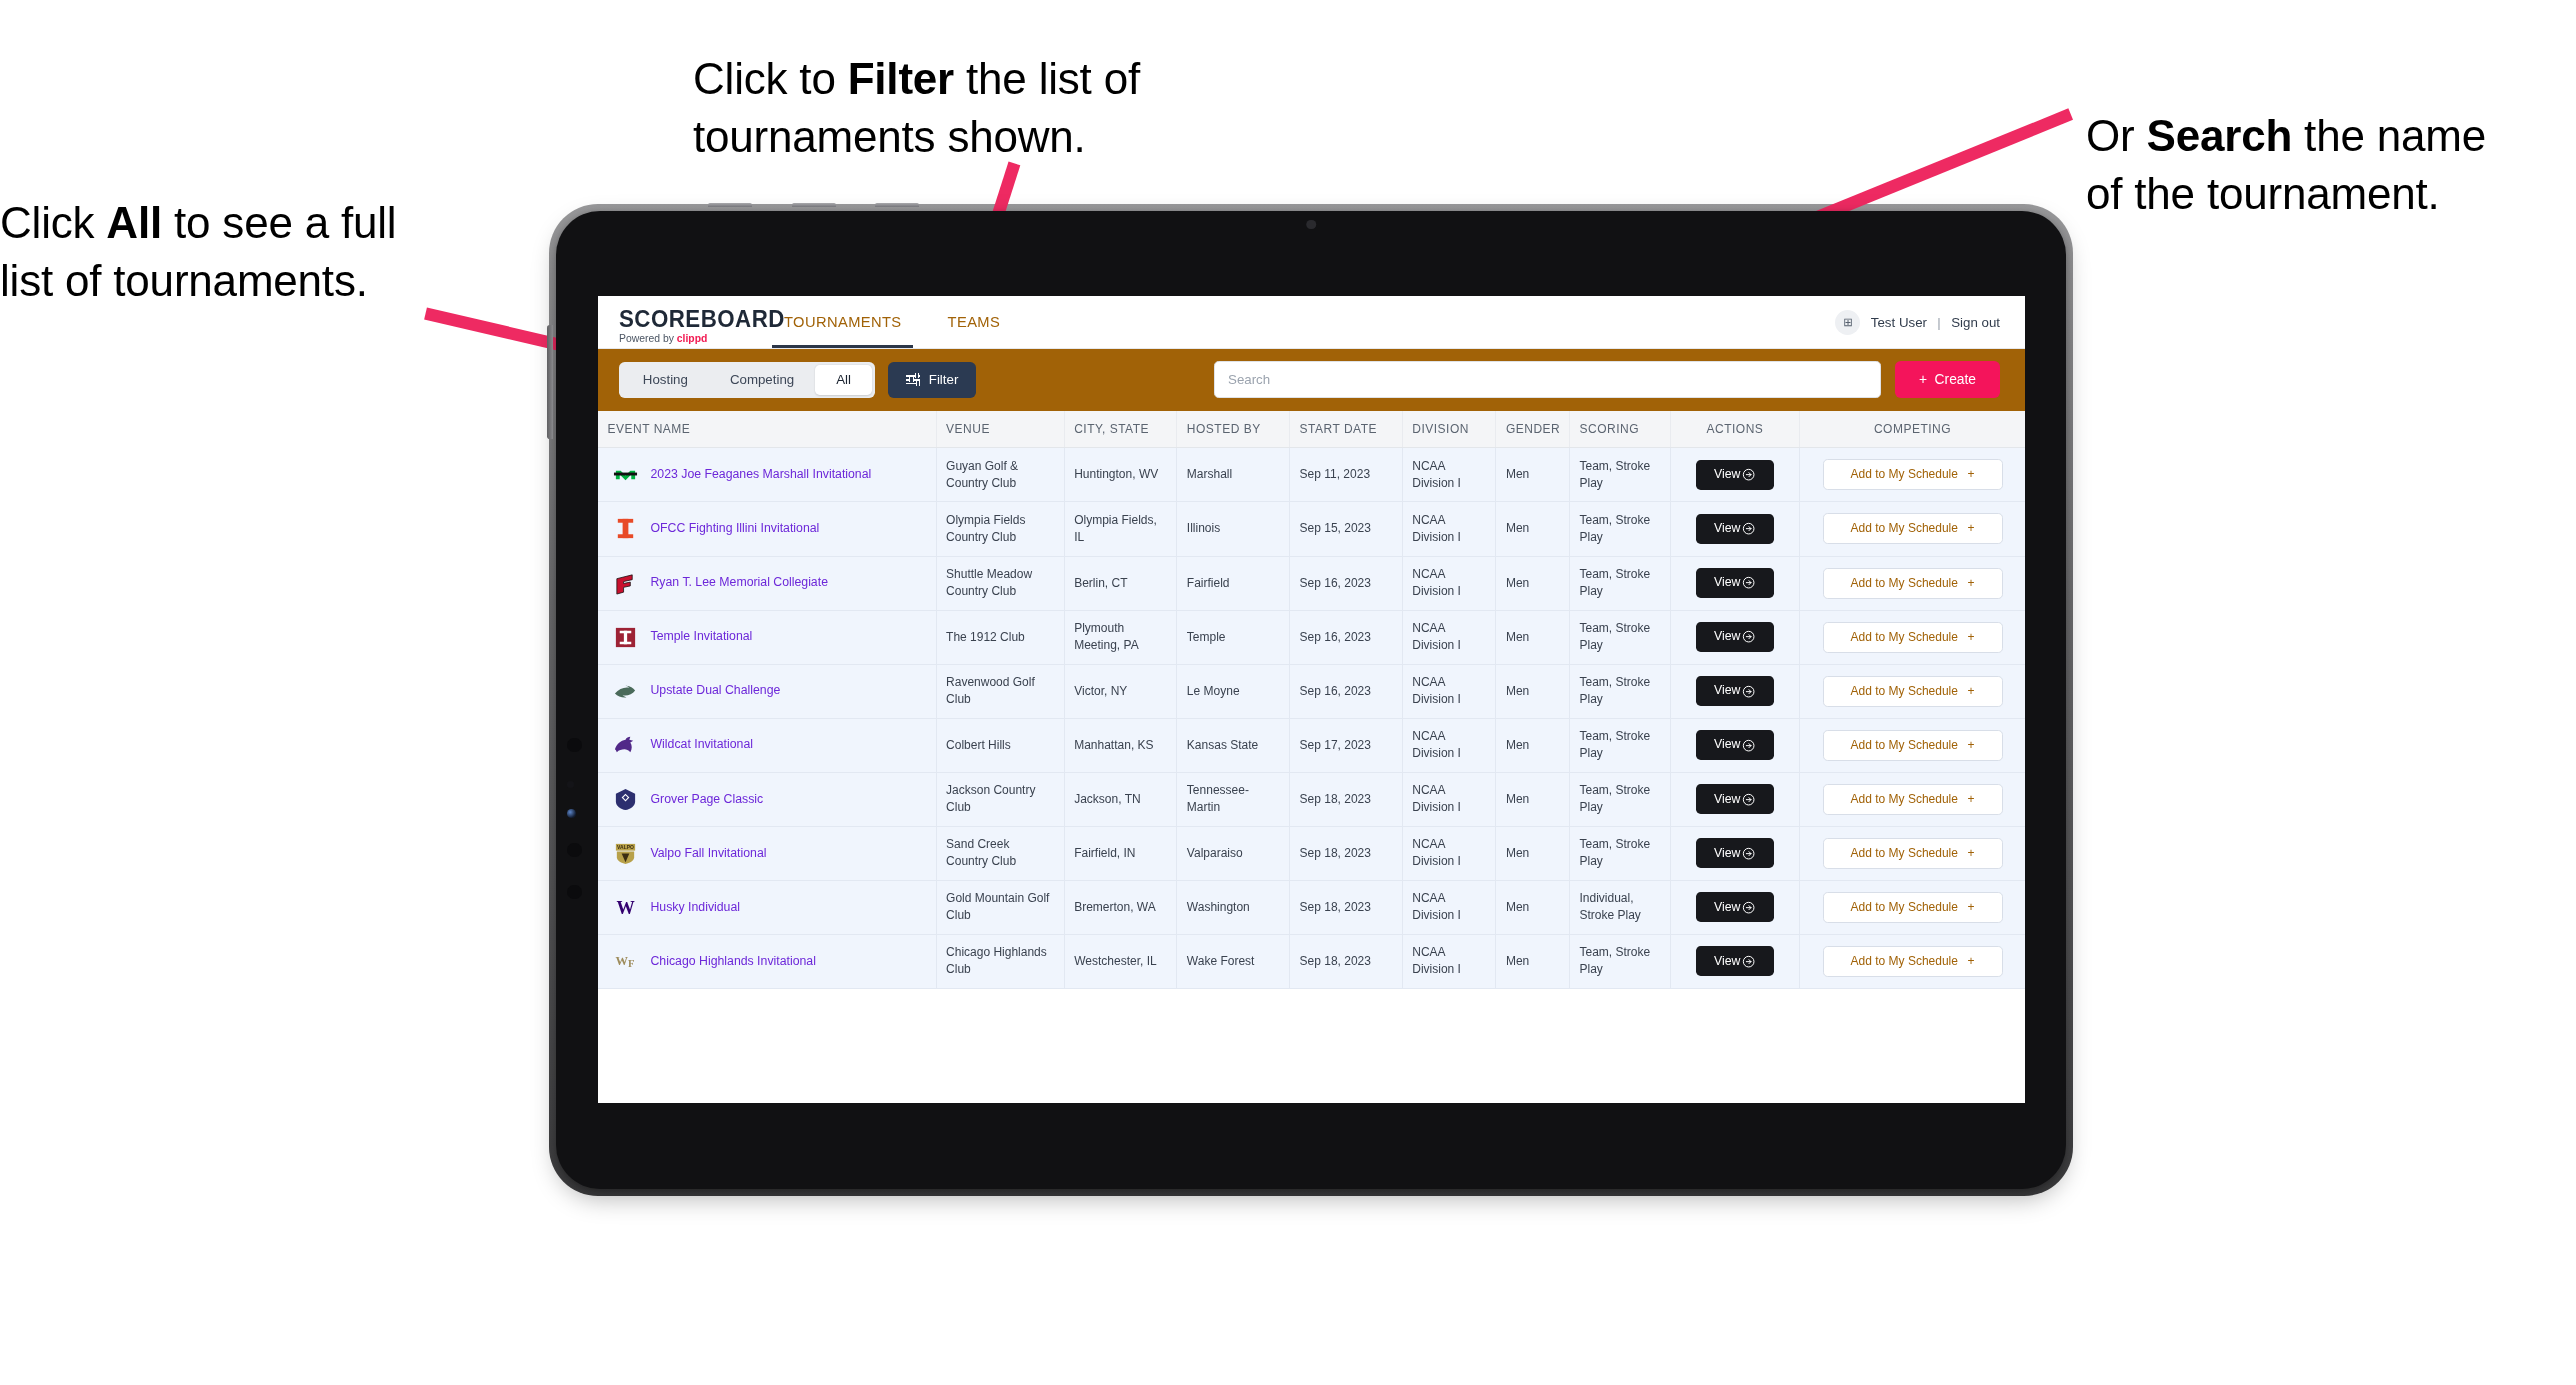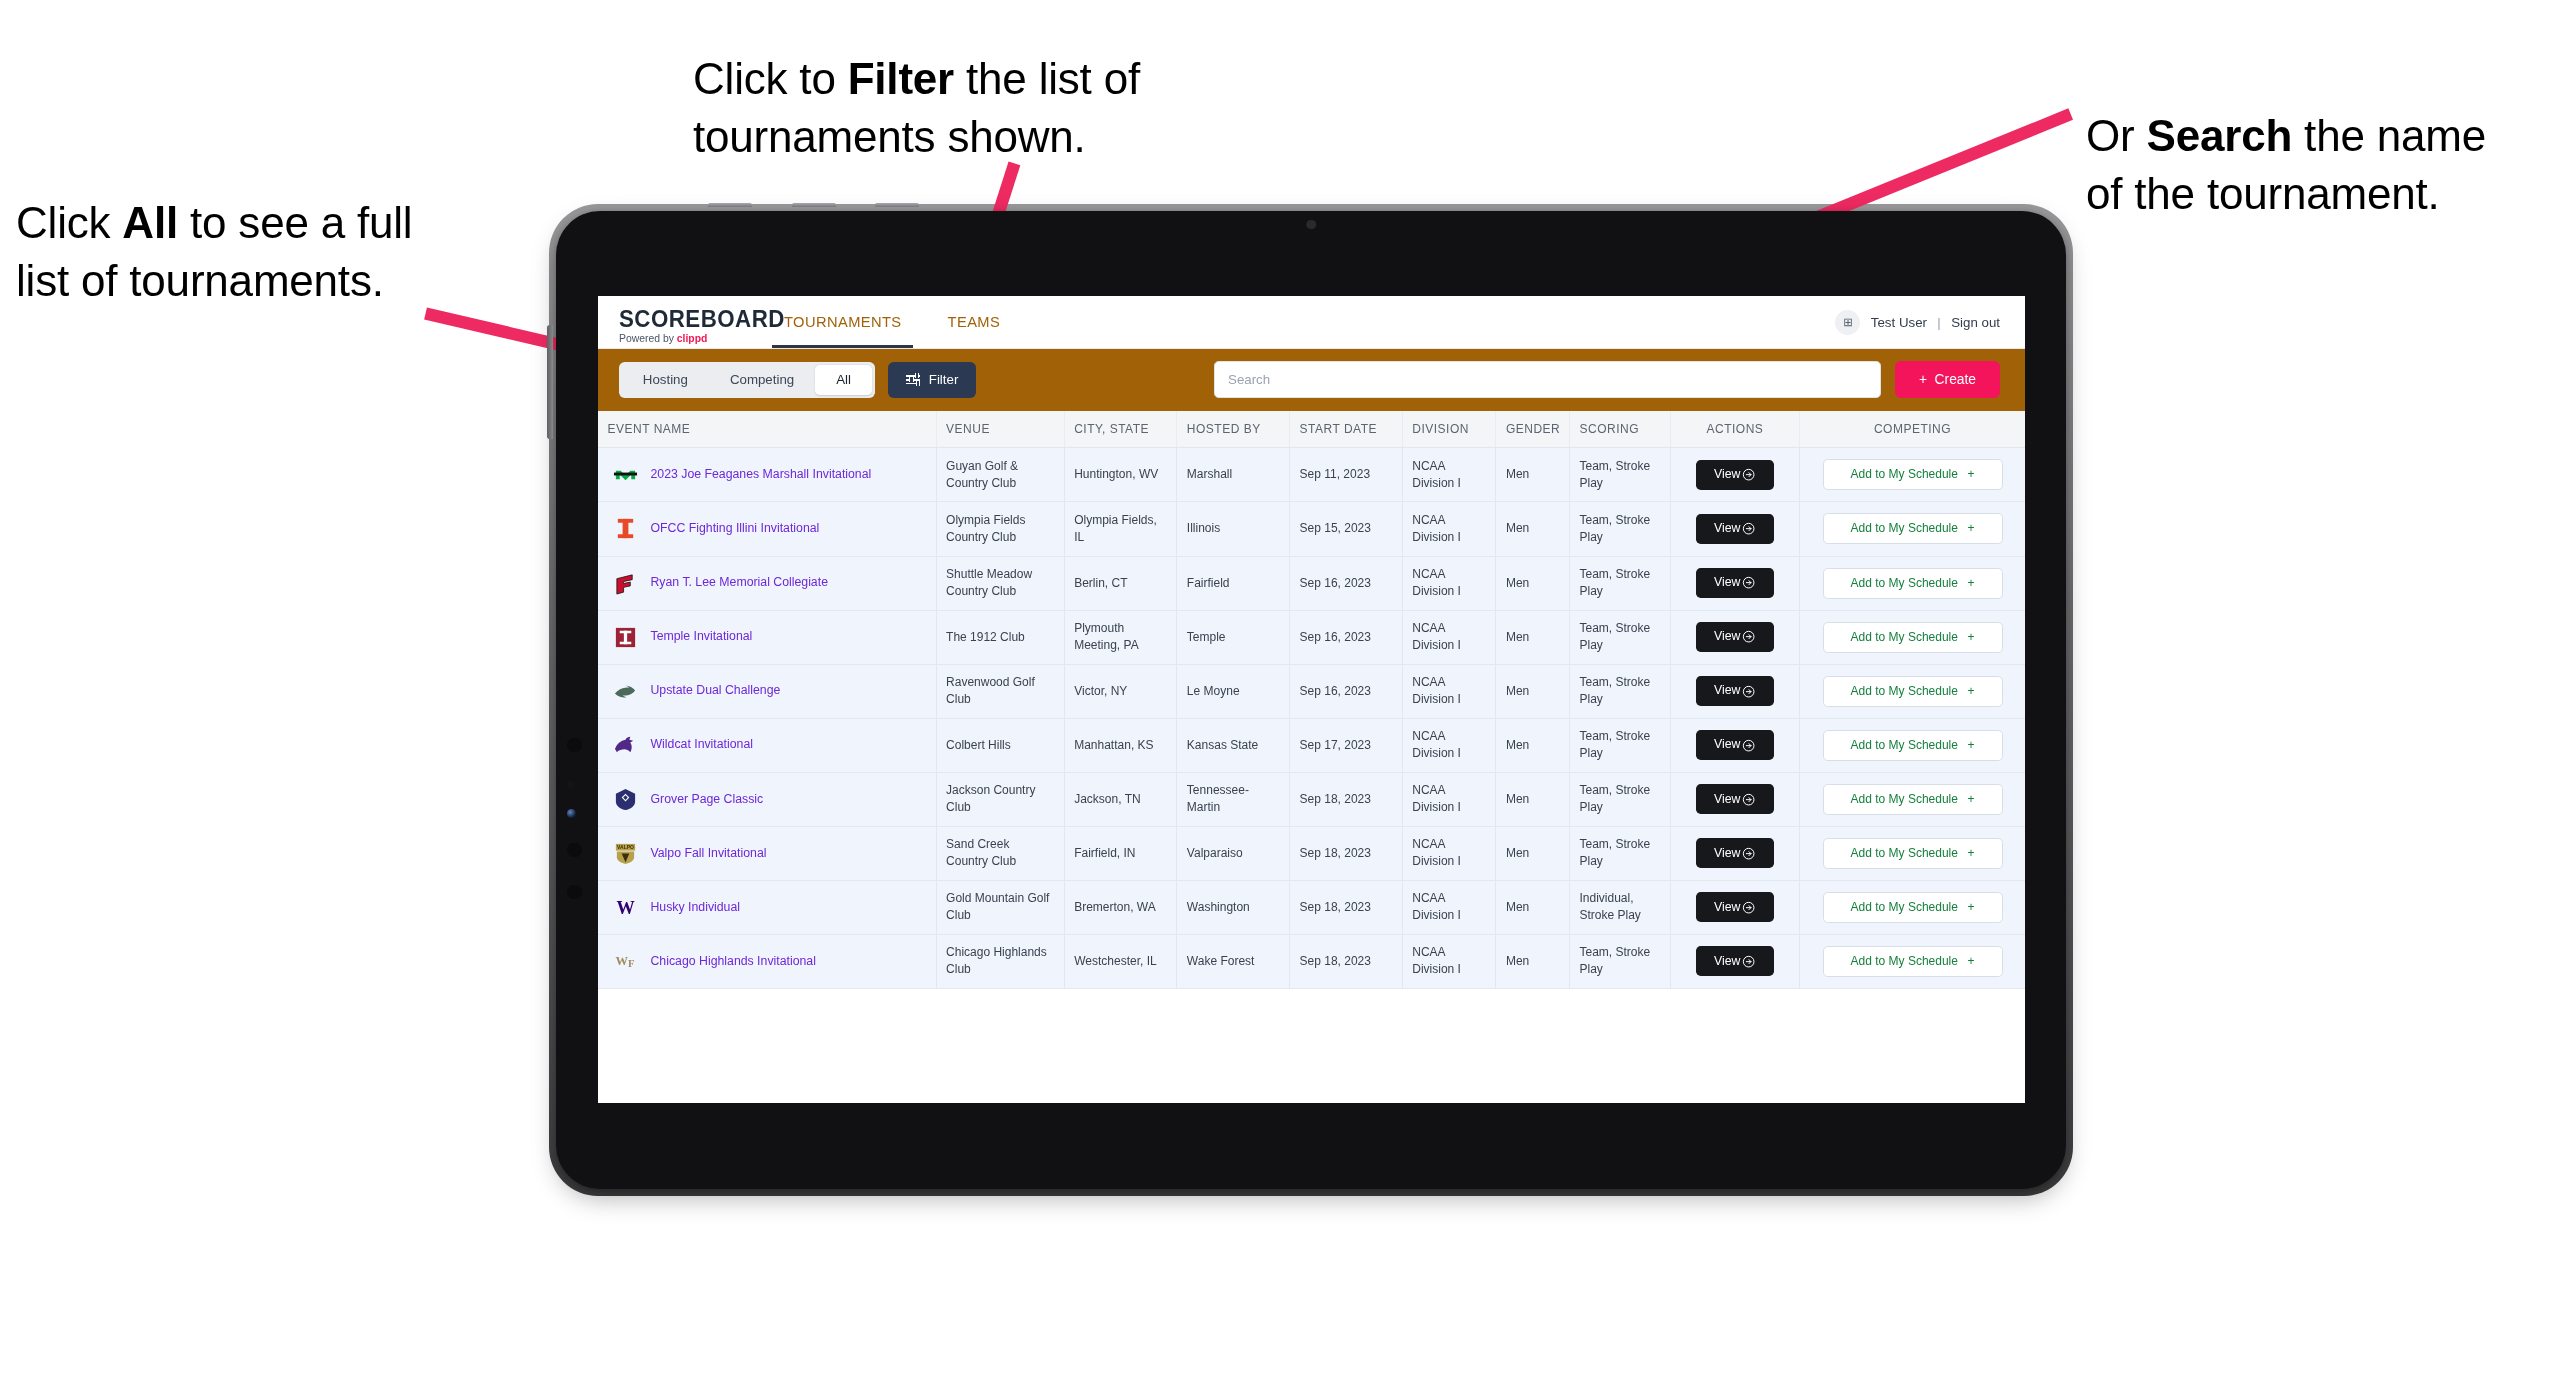--- a/index.html
+++ b/index.html
@@ -17,21 +17,21 @@
     color:#000;
     font-size:44px;
     line-height:1.32;
     letter-spacing:-0.2px;
     font-weight:400;
     margin-top:33px;
   }
   .callout b { font-weight:700; }
 
   #callout-filter { left:693px; top:17px; width:684px; }
-  #callout-all    { left:16px;   top:161px; width:456px; }
+  #callout-all    { left:0px;   top:161px; width:456px; }
   #callout-search { left:2086px; top:74px; width:408px; }
 
   .arrow { position:absolute; overflow:visible; }
 
   
   .tablet {
     position:absolute;
     left:556px; top:211px;
     width:1510px; height:978px;
     background:#111113;
@@ -208,21 +208,21 @@
 
   .view-btn {
     display:inline-flex; align-items:center; justify-content:center; gap:2px;
     background:#17181c; color:#fff;
     height:30px; min-width:78px; padding:0 12.3px;
     border-radius:4.7px; font-size:12.3px;
   }
   .circ-arrow { width:13.3px; height:13.3px; }
   .add-btn {
     display:inline-flex; align-items:center; justify-content:center; gap:9.5px;
-    background:#fff; color:#15803d;
+    background:#fff; color:#a16207;
     border:0.9px solid #d8dee8;
     height:31px; min-width:180px; padding:0 13.3px;
     border-radius:4.7px; font-size:12px;
   }
   .cellctr { text-align:center; }
 </style>
 </head>
 <body>
 
 <div class="callout" id="callout-filter">

